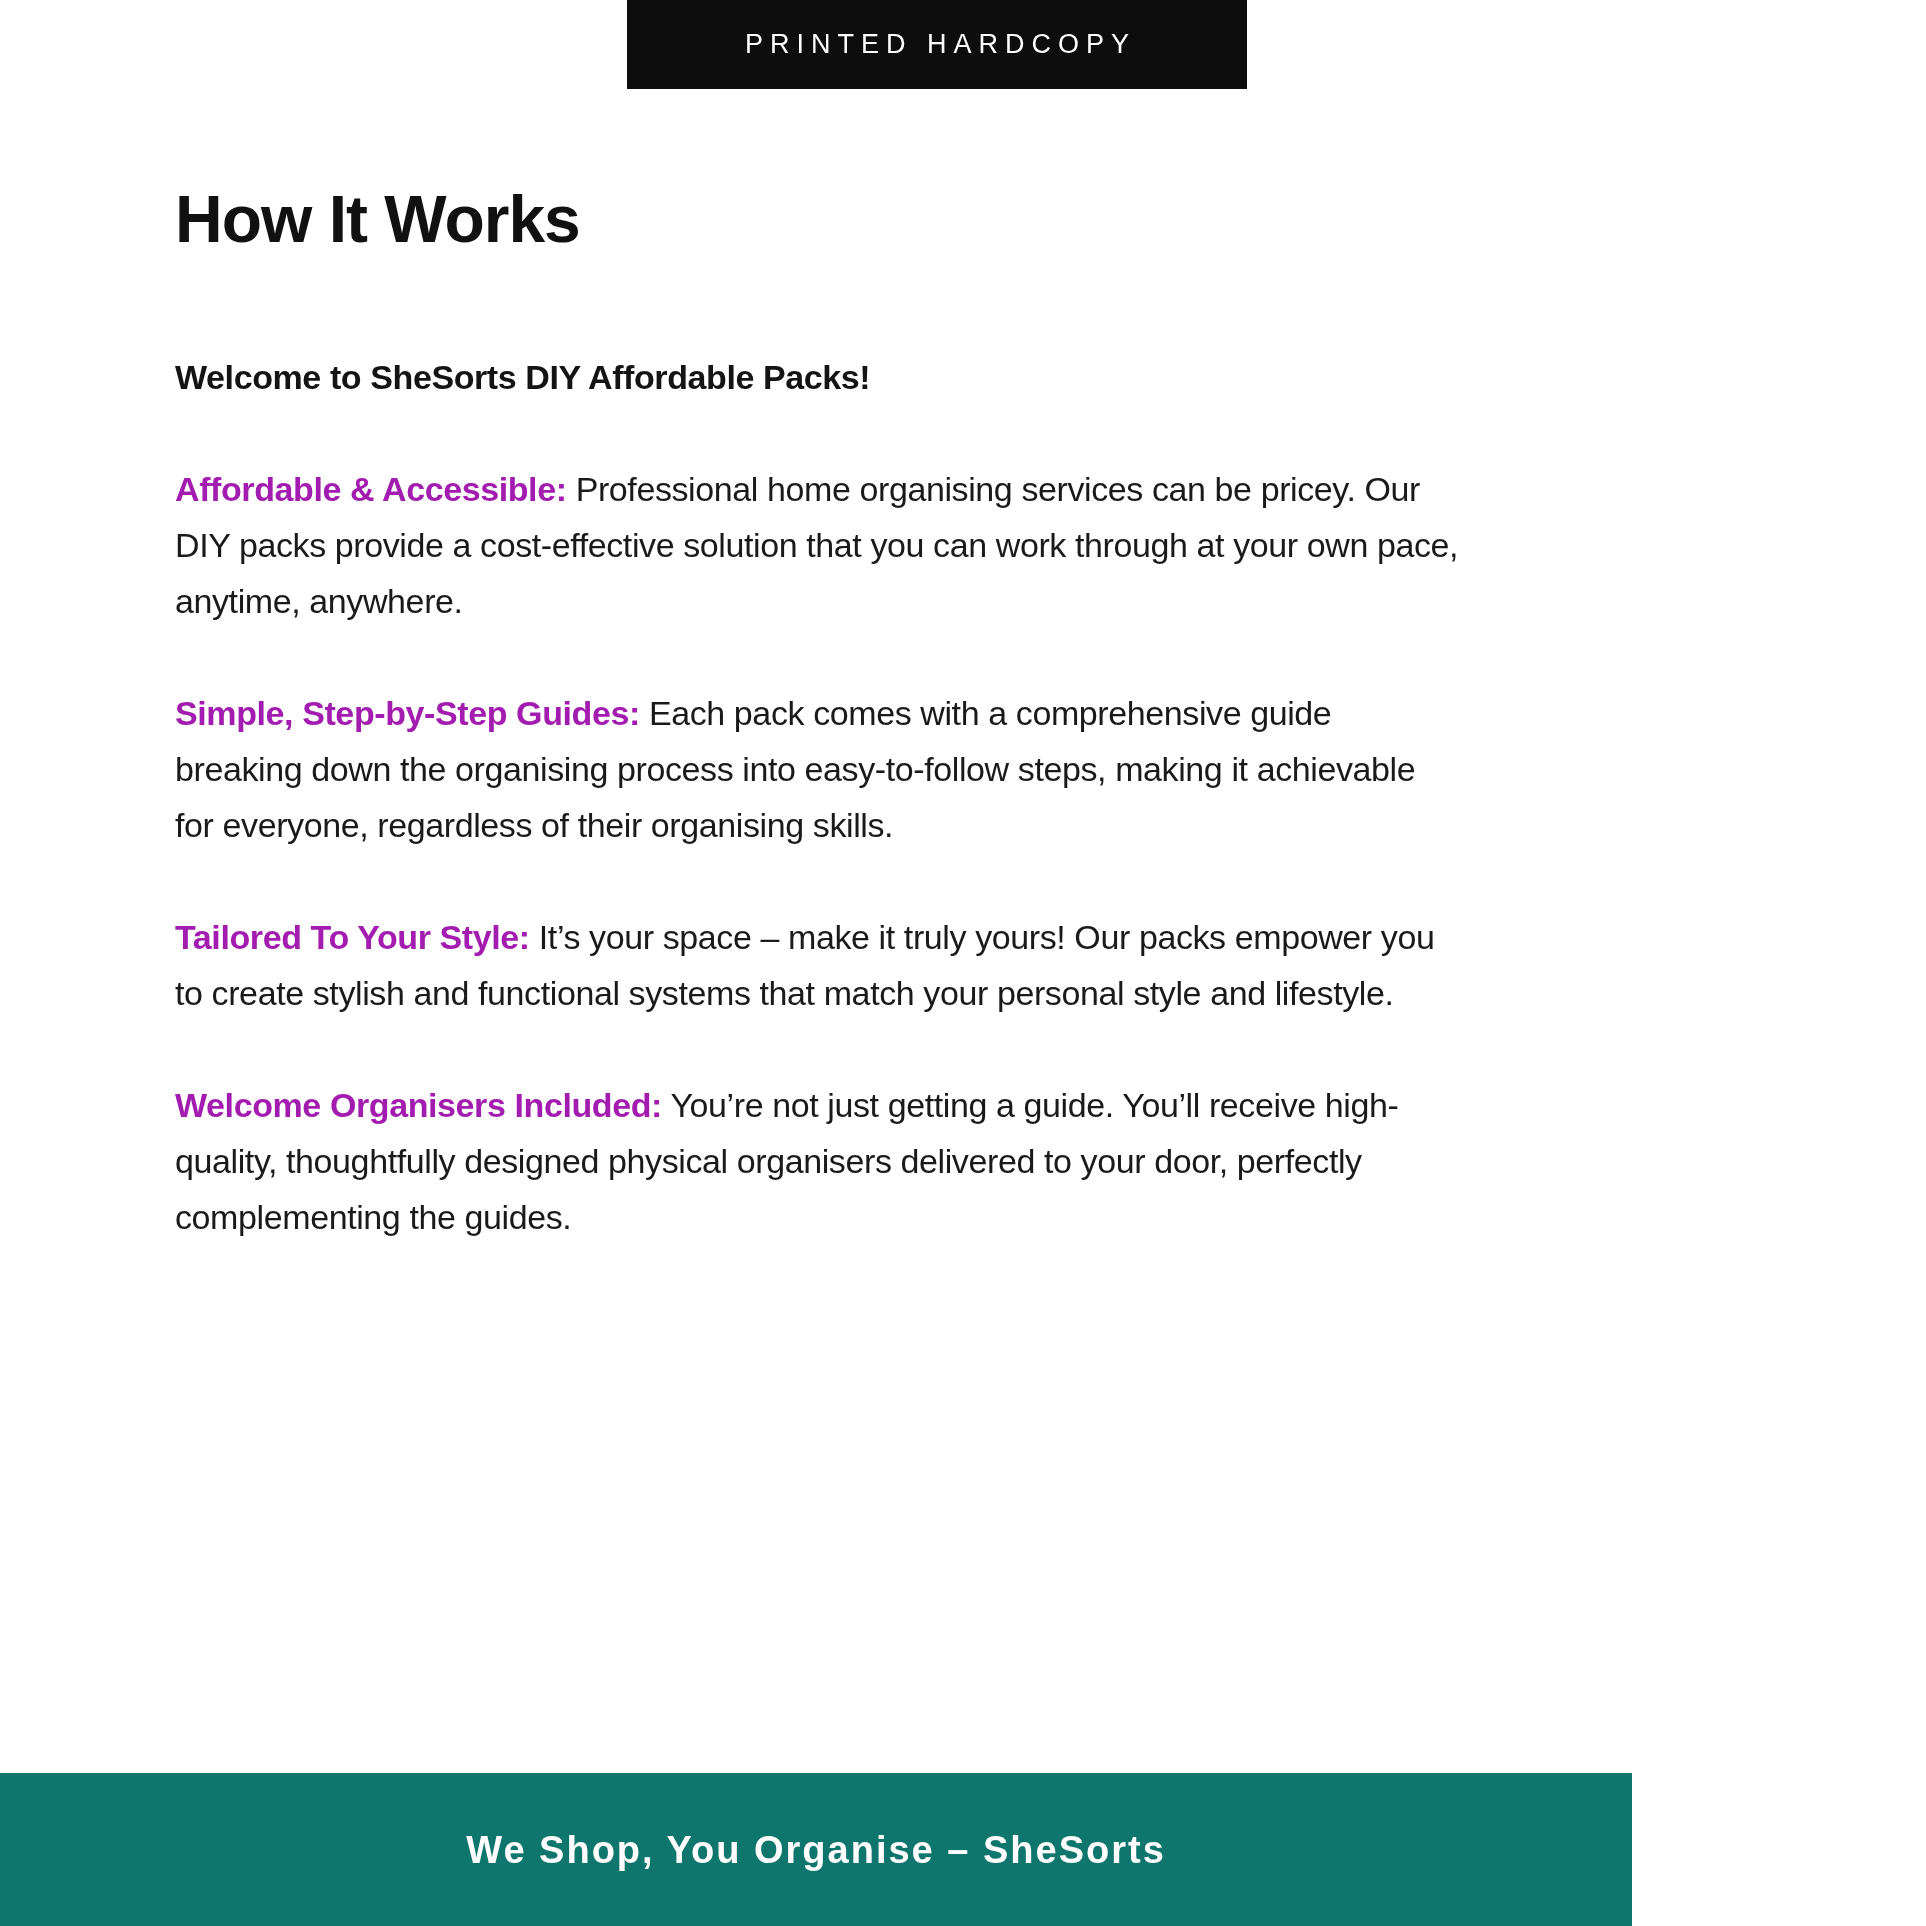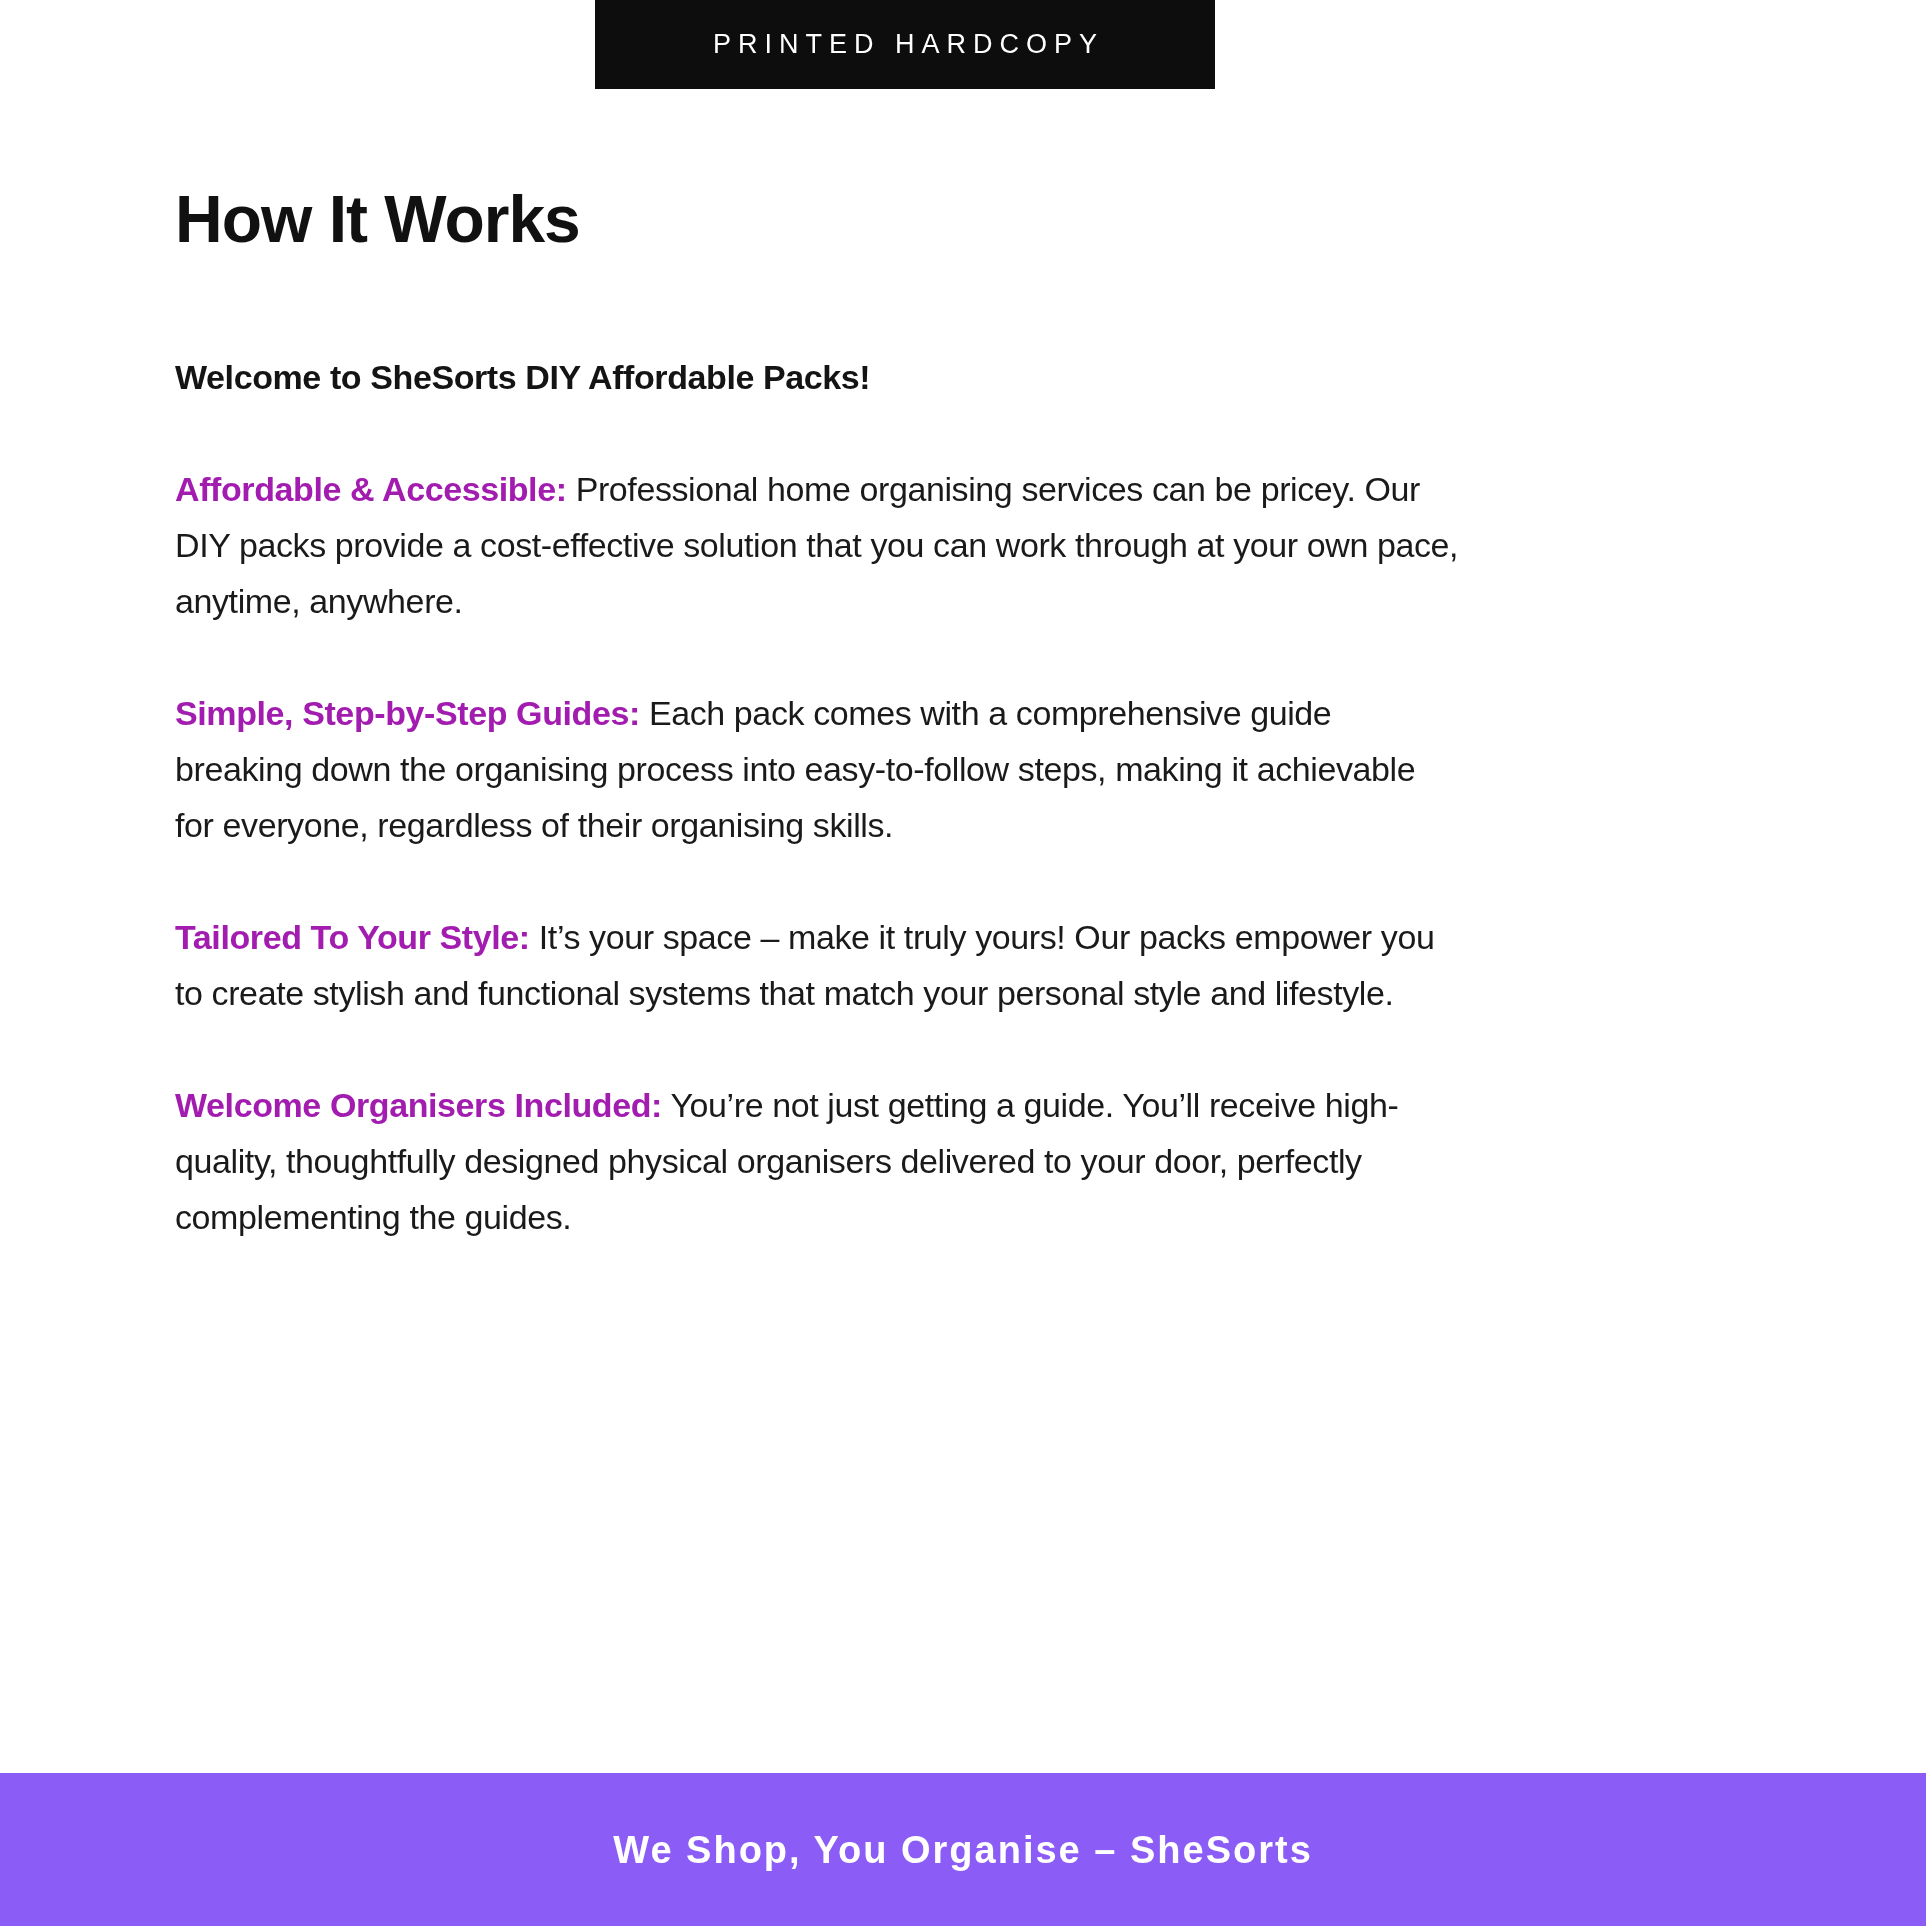--- a/index.html
+++ b/index.html
@@ -12,21 +12,21 @@
     height: 1927px;
     position: relative;
     background: #ffffff;
     overflow: hidden;
     font-family: "Liberation Sans", sans-serif;
     color: #1a1a1a;
   }
   .banner {
     position: absolute;
     top: 0;
-    left: 595px;
+    left: 627px;
     width: 620px;
     height: 89px;
     background: #0d0d0d;
     display: flex;
     align-items: center;
     justify-content: center;
   }
   .banner-label {
     color: #ffffff;
     font-size: 27px;
@@ -60,23 +60,23 @@
     color: #141414;
   }
   .content strong {
     font-weight: 700;
     color: #a21caf;
   }
   .footer {
     position: absolute;
     left: 0;
     bottom: 0;
-    width: 1926px;
+    width: 1632px;
     height: 154px;
-    background: #8b5cf6;
+    background: #0f766e;
     display: flex;
     align-items: center;
     justify-content: center;
   }
   .footer-tagline {
     color: #ffffff;
     font-size: 38px;
     font-weight: 700;
     letter-spacing: 2px;
     white-space: nowrap;

